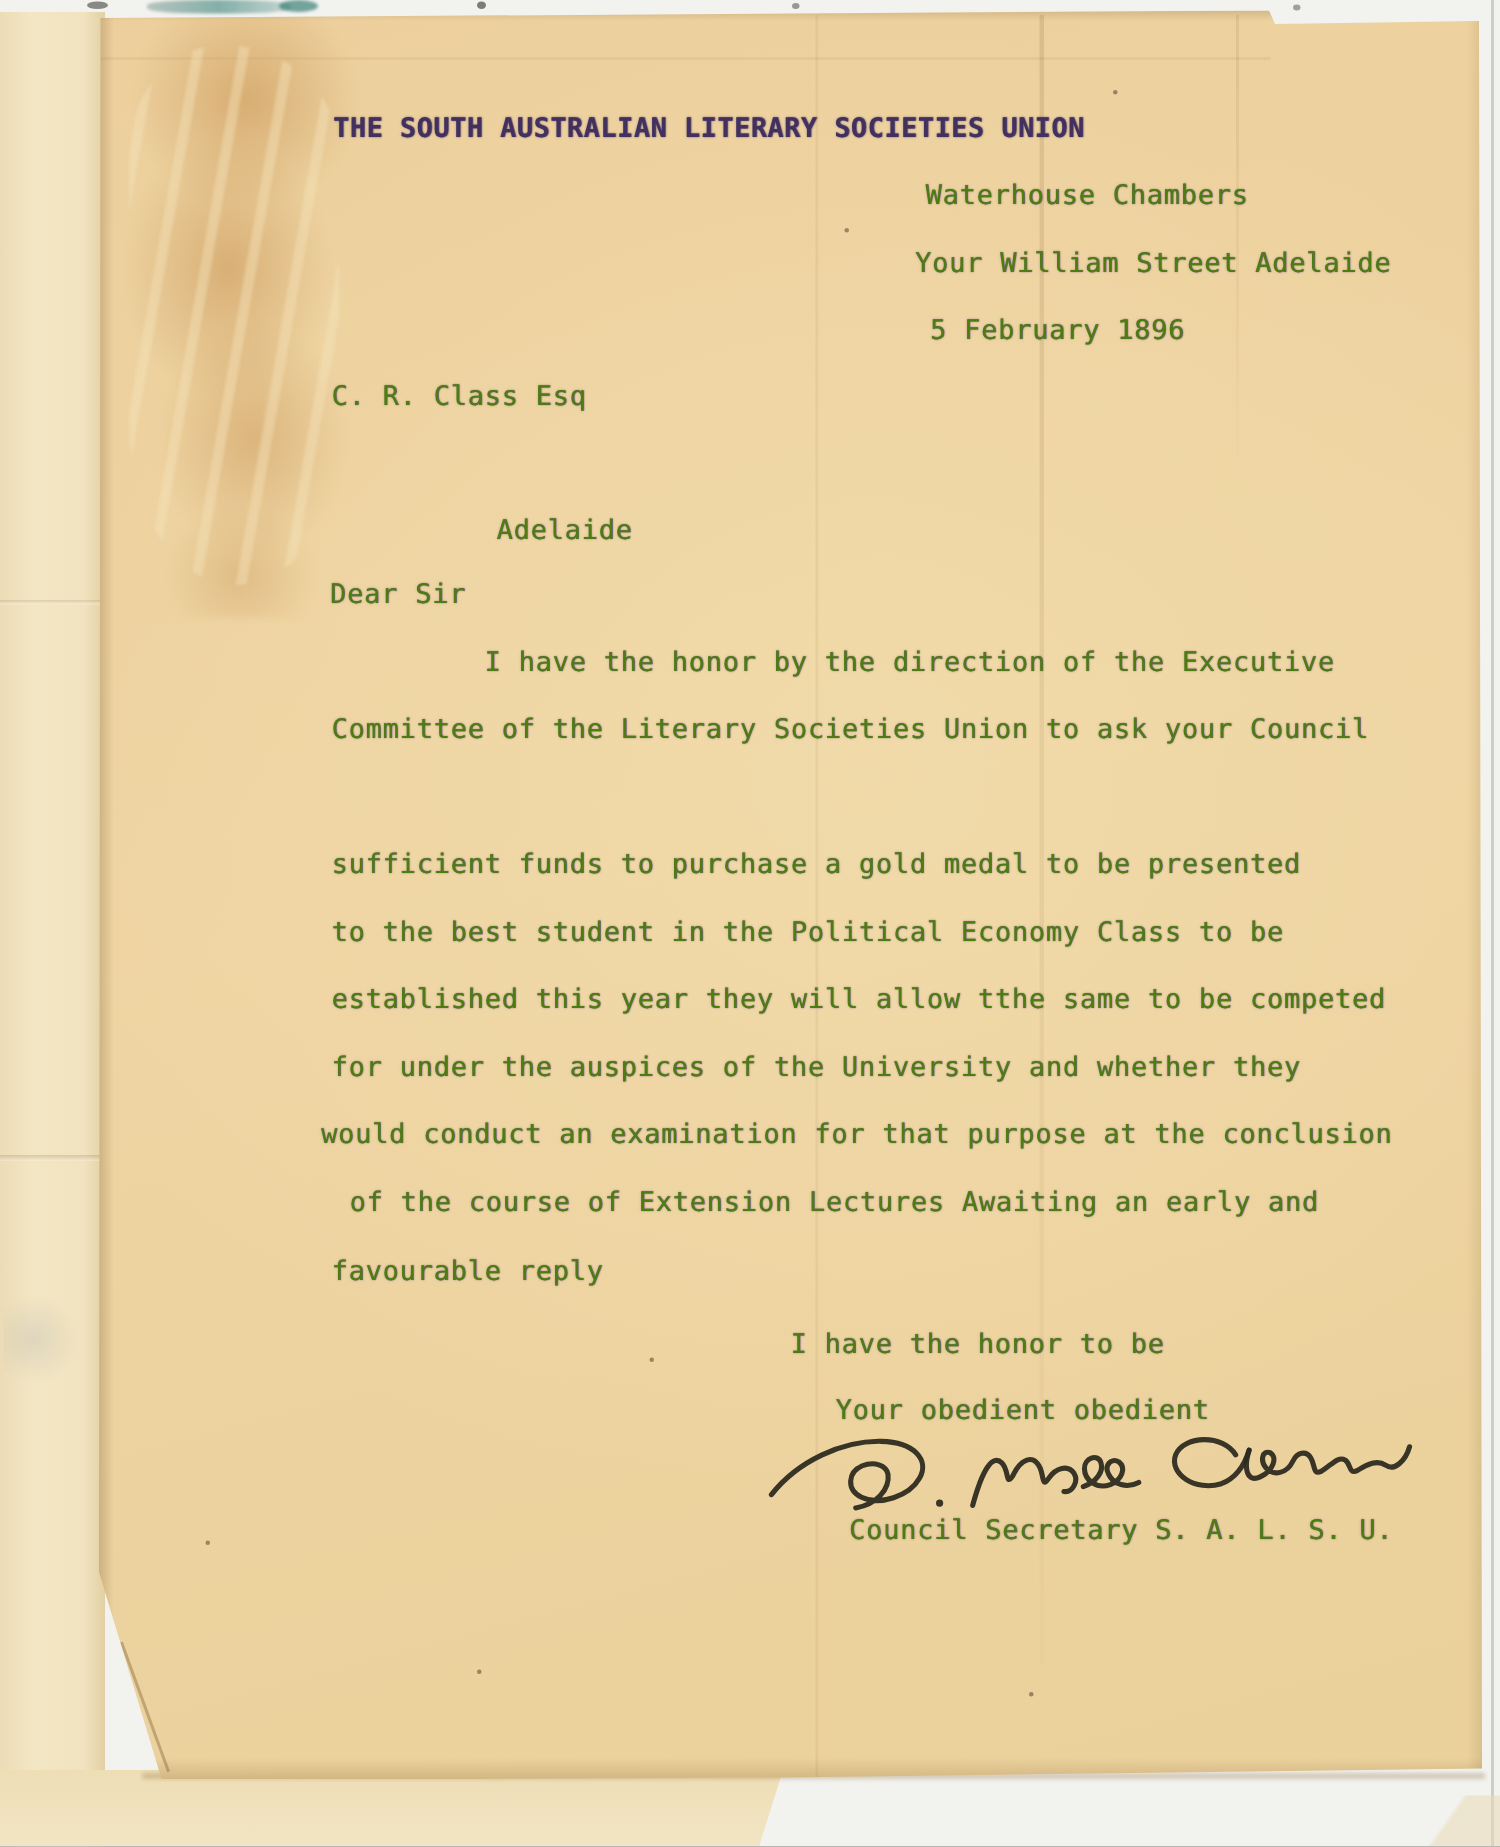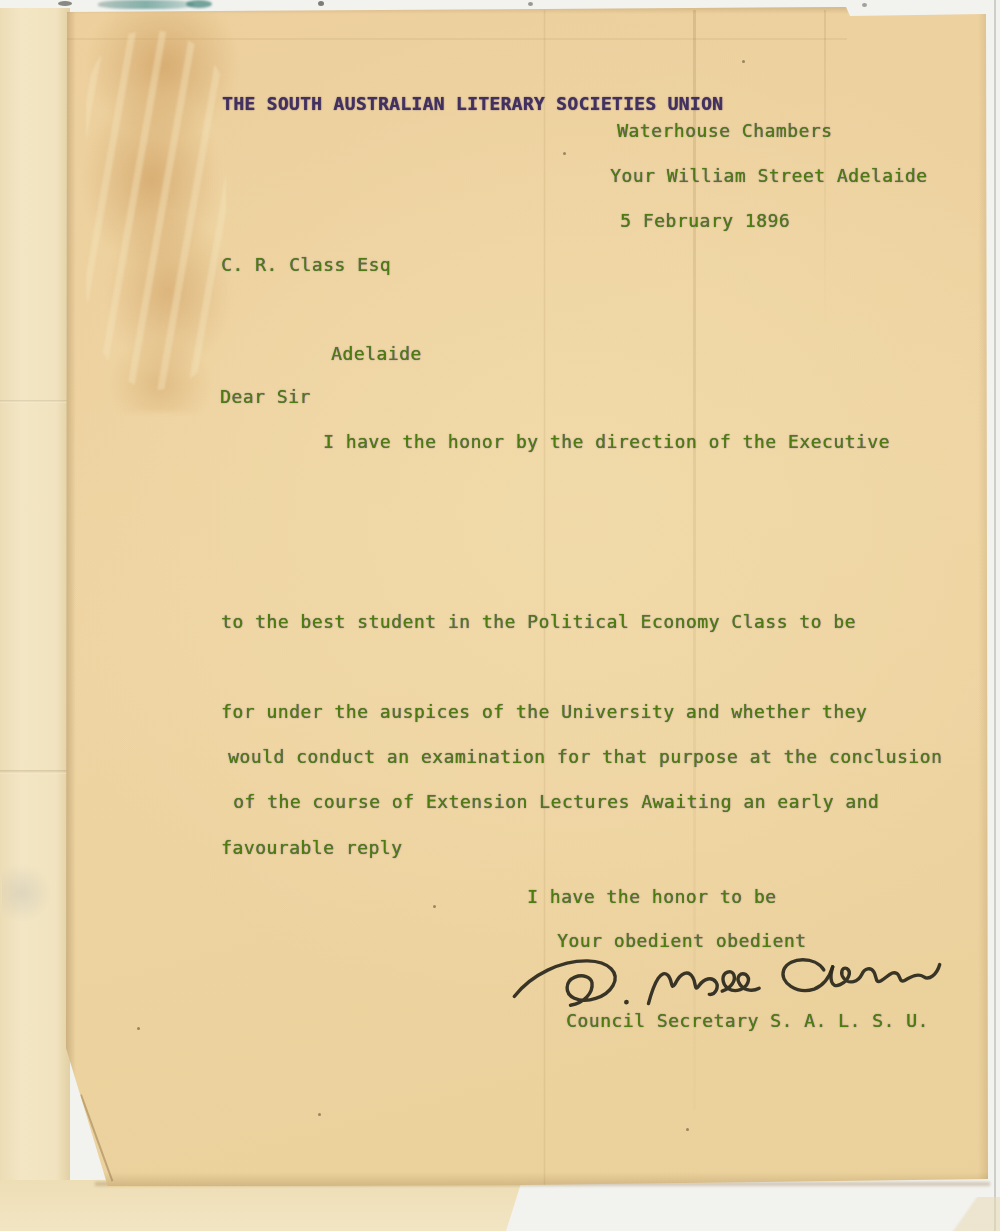--- a/index.html
+++ b/index.html
@@ -73,21 +73,21 @@
     filter:blur(1px);opacity:0.8;
   }
 
   
   .tw{
     position:absolute;white-space:pre;
     font-size:18px;line-height:22px;letter-spacing:0.5px;
     color:#4d7c0f;
     text-shadow:0.4px 0 0.7px rgba(72,54,114,0.75), 0 0 2px rgba(90,70,130,0.25);
   }
-  .tw-title{font-weight:bold;letter-spacing:0.3px;color:#42315f;text-shadow:0.5px 0 0.8px rgba(60,42,95,0.8),0 0 2px rgba(80,60,120,0.3);margin-top:18px;}
+  .tw-title{font-weight:bold;letter-spacing:0.3px;color:#42315f;text-shadow:0.5px 0 0.8px rgba(60,42,95,0.8),0 0 2px rgba(80,60,120,0.3);}
 
   .sig-svg{position:absolute;left:508px;top:950px;transform:rotate(-1.2deg);}
   .sig-svg path{fill:none;stroke:#2d2b20;stroke-width:3.4;stroke-linecap:round;stroke-linejoin:round;opacity:0.94;}
 
   .speck{position:absolute;width:3px;height:3px;border-radius:50%;background:rgba(70,55,35,0.5);}
 </style>
 </head>
 <body>
 
 <div class="scan">
@@ -127,23 +127,26 @@
   <div class="tw" style="left:617px;top:120px">Waterhouse Chambers</div>
   <div class="tw" style="left:610px;top:165px">Your William Street Adelaide</div>
   <div class="tw" style="left:620px;top:210px">5 February 1896</div>
 
   <div class="tw" style="left:221px;top:254px">C. R. Class Esq</div>
   <div class="tw" style="left:331px;top:343px">Adelaide</div>
 
   <div class="tw" style="left:220px;top:386px">Dear Sir</div>
 
   <div class="tw" style="left:323px;top:431px">I have the honor by the direction of the Executive</div>
+  <div class="tw" style="left:221px;top:476px">Committee of the Literary Societies Union to ask your Council</div>
+  <div class="tw" style="left:221px;top:566px">sufficient funds to purchase a gold medal to be presented</div>
   <div class="tw" style="left:221px;top:611px">to the best student in the Political Economy Class to be</div>
+  <div class="tw" style="left:221px;top:656px">established this year they will allow tthe same to be competed</div>
   <div class="tw" style="left:221px;top:701px">for under the auspices of the University and whether they</div>
-  <div class="tw" style="left:228px;top:746px">would conduct an examination for that purpose at the conclusion</div>
+  <div class="tw" style="left:214px;top:746px">would conduct an examination for that purpose at the conclusion</div>
   <div class="tw" style="left:233px;top:791px">of the course of Extension Lectures Awaiting an early and</div>
   <div class="tw" style="left:221px;top:837px">favourable reply</div>
 
   <div class="tw" style="left:527px;top:886px">I have the honor to be</div>
   <div class="tw" style="left:557px;top:930px">Your obedient obedient</div>
 
   <svg class="sig-svg" width="436" height="62" viewBox="0 0 436 62" role="img" aria-label="J. Moss Solomon">
     <path d="M6,42 C24,20 54,7 80,8 C102,9 112,21 105,33 C98,45 78,51 66,45 C56,40 57,28 67,24 C75,21 83,24 84,30 C85,40 76,50 62,52"></path>
     <circle cx="118" cy="50" r="2.4" fill="#2d2b20" stroke="none" opacity="0.94"></circle>
     <path d="M140,52 C147,28 154,18 160,24 C165,29 162,40 167,33 C173,21 181,19 185,27 C188,32 186,42 191,35 C196,28 204,26 208,32 C211,37 207,45 201,44"></path>

